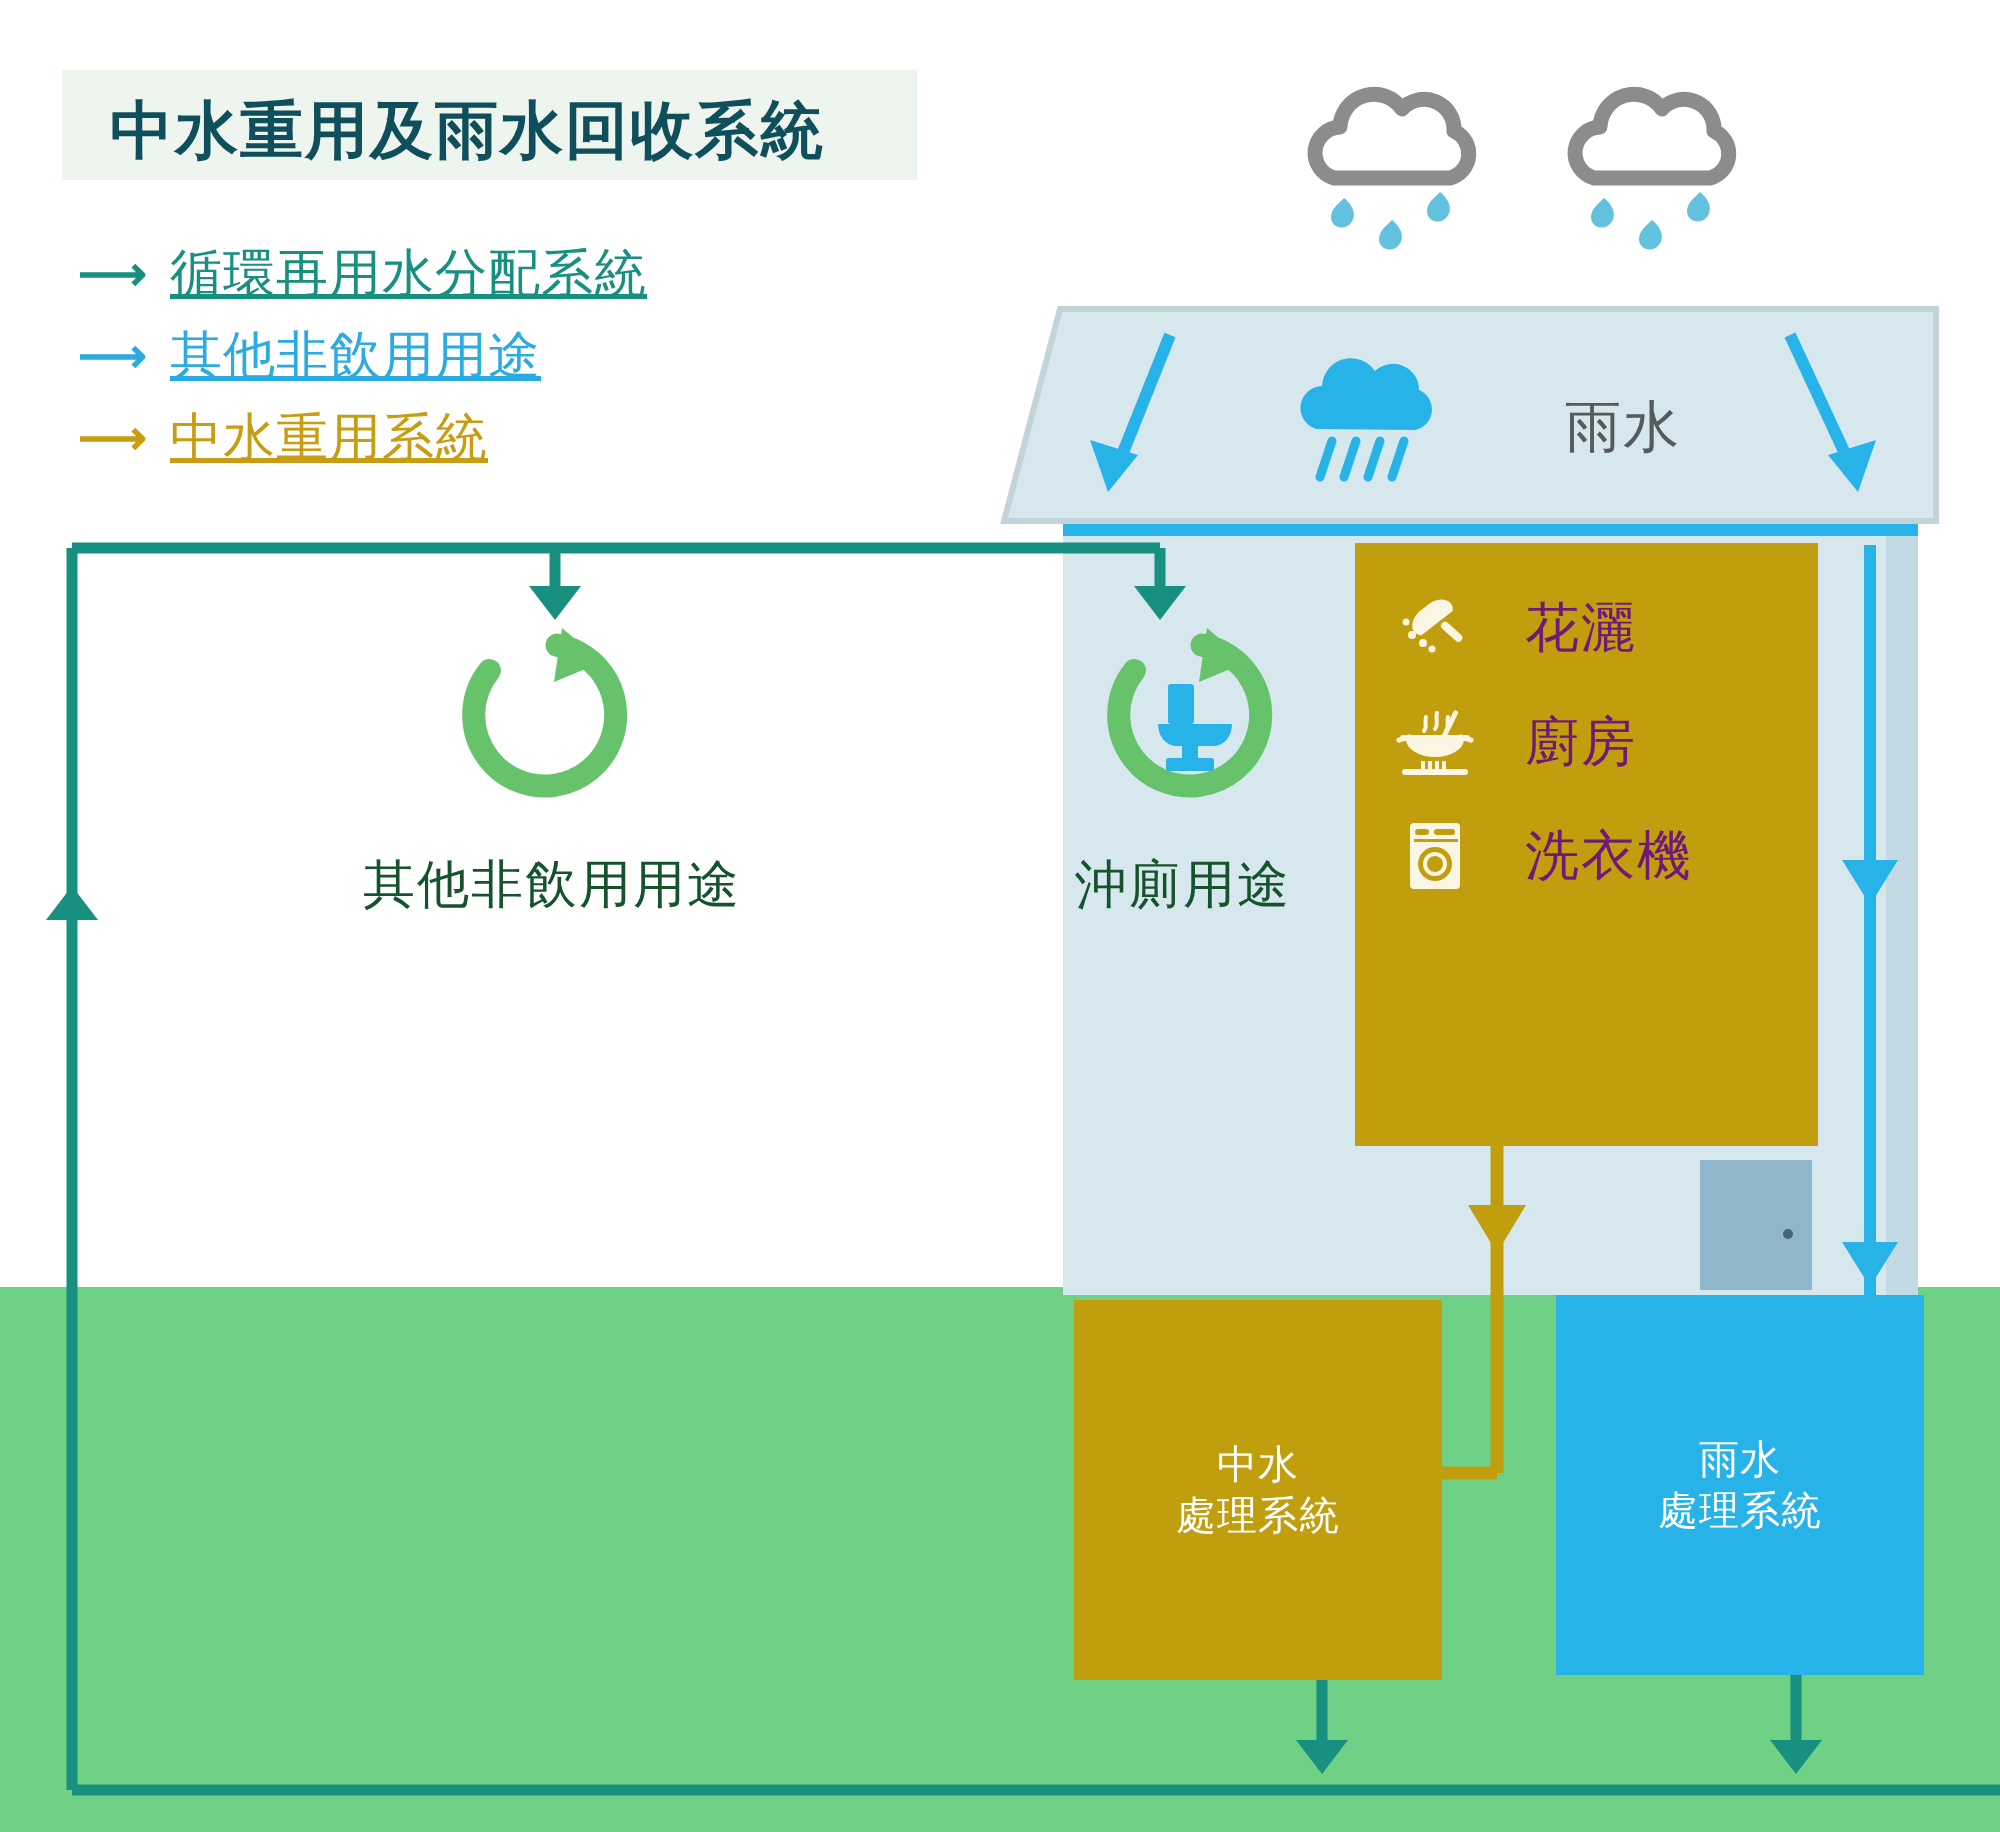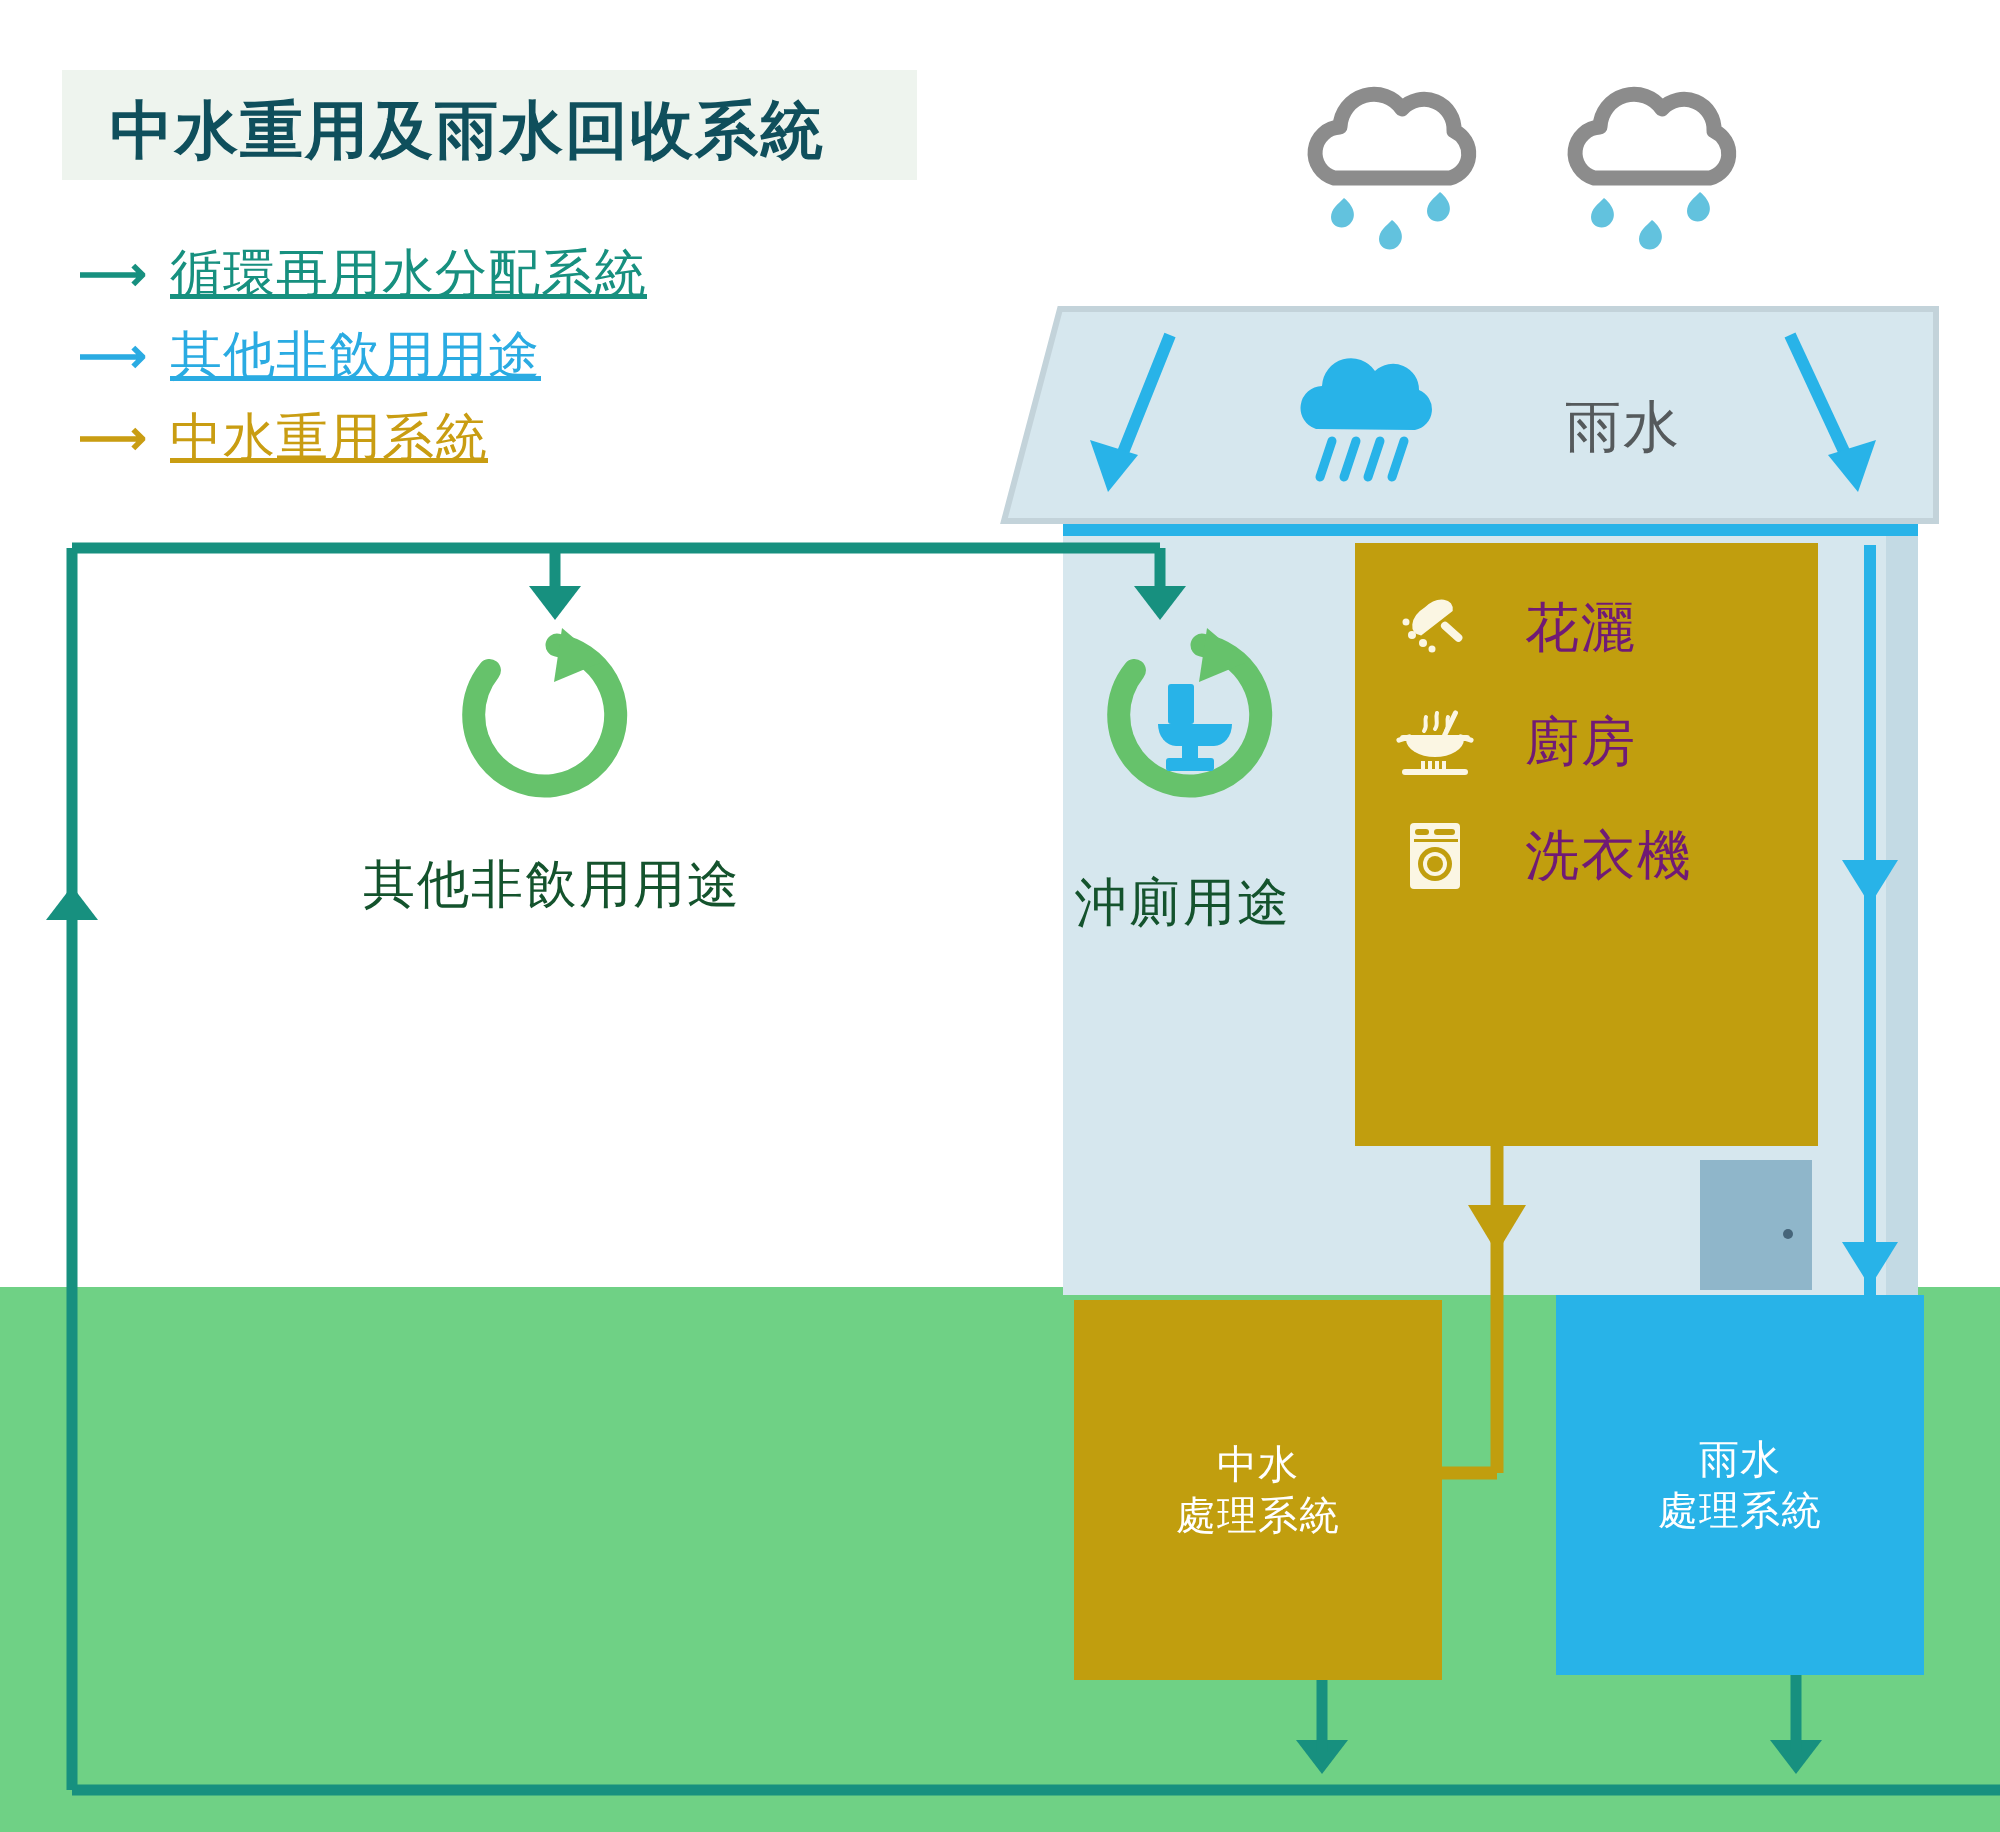--- a/index.html
+++ b/index.html
@@ -167,21 +167,21 @@
   .recycle-b { left:1095px; top:620px; }
 
   .use-label {
     position:absolute;
     font-size:52px;
     color:#14532d;
     letter-spacing:2px;
     white-space:nowrap;
   }
   .use-label-a { left:363px; top:850px; }
-  .use-label-b { left:1075px; top:868px; }
+  .use-label-b { left:1075px; top:850px; }
 
   .toilet-glyph { position:absolute; left:1148px; top:682px; }
 
   
   .pipes {
     position:absolute;
     left:0; top:0;
     width:2000px; height:1832px;
     pointer-events:none;
   }

